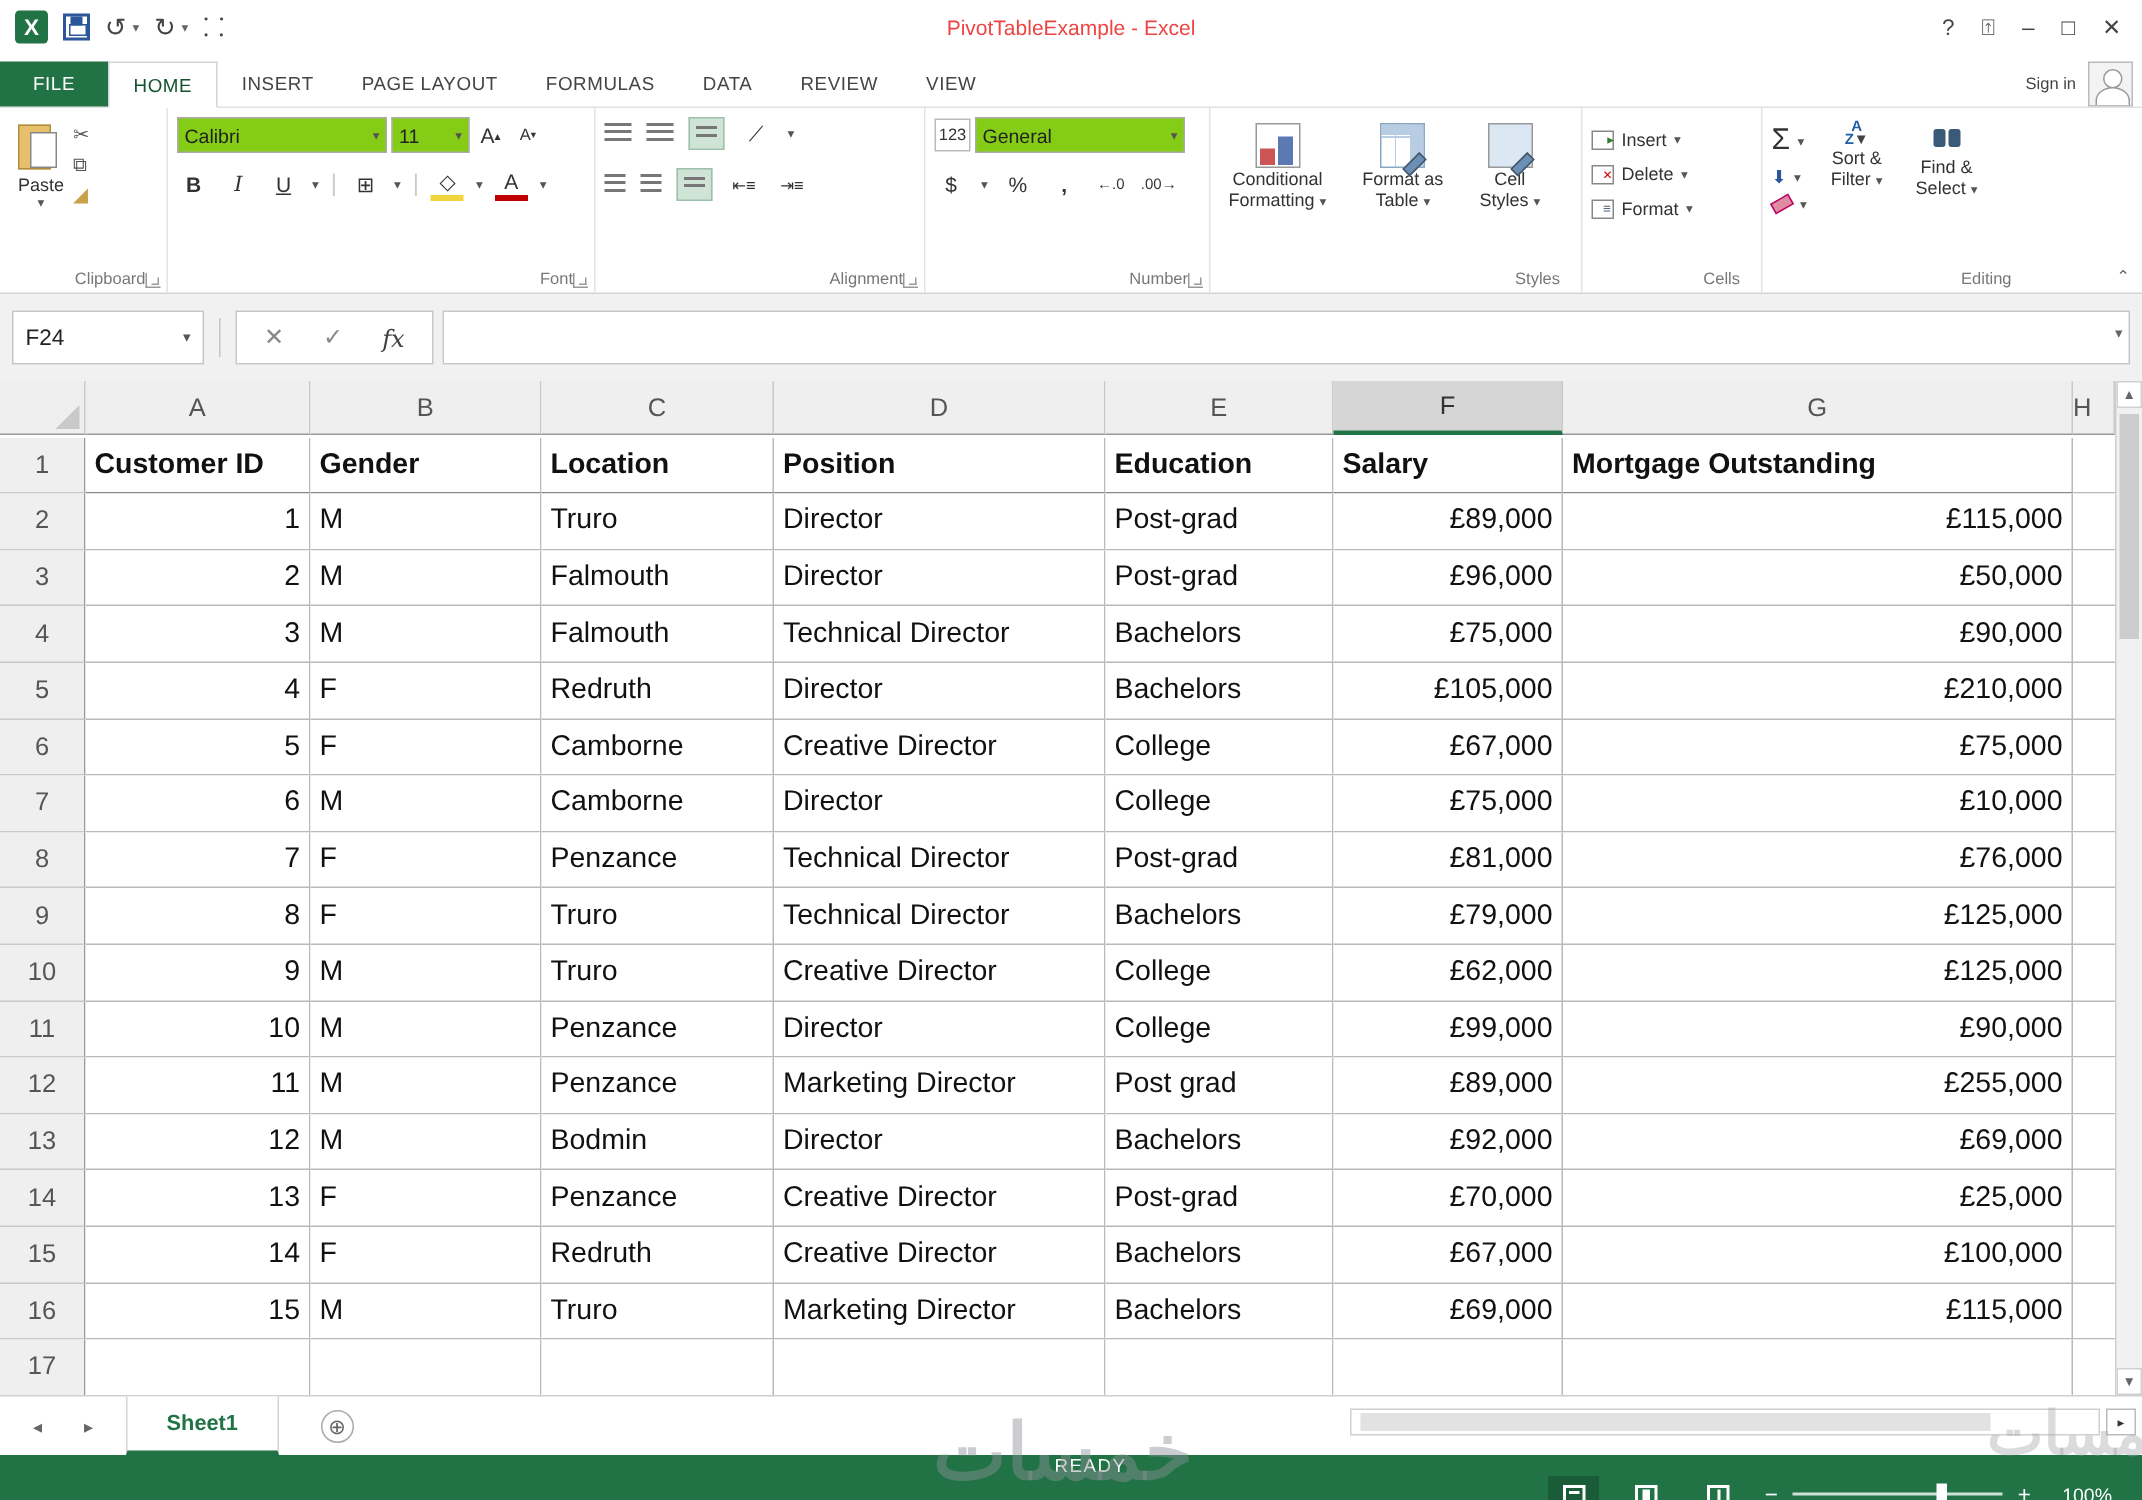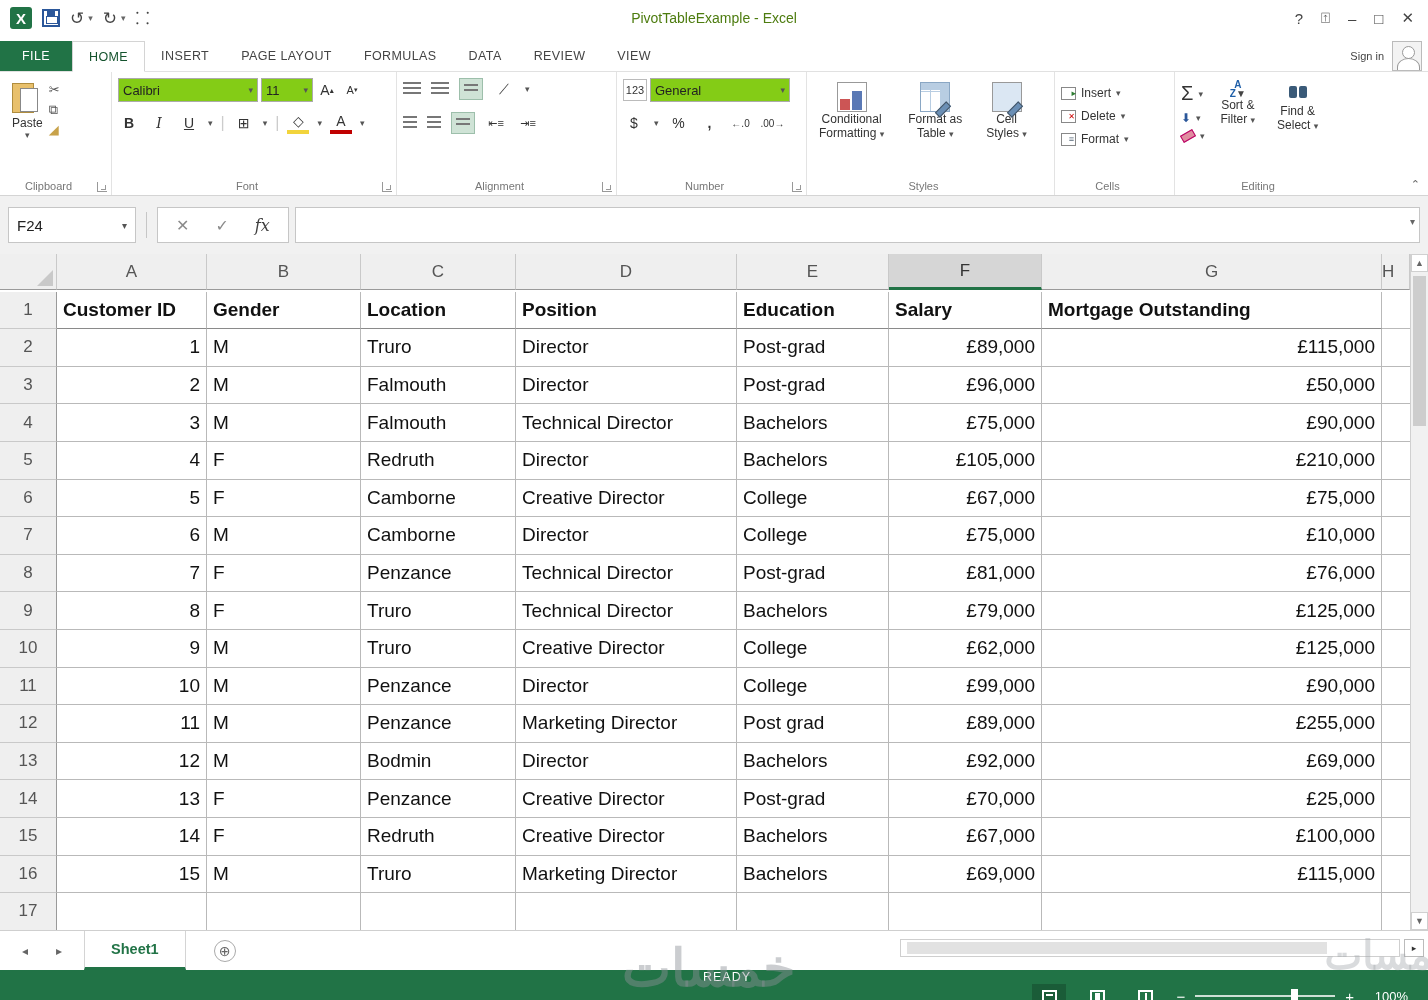--- a/index.html
+++ b/index.html
@@ -12,38 +12,38 @@
   .titlebar { position:absolute; left:0; top:0; width:1428px; height:36px; background:#fff;
     display:flex; align-items:center; }
   .qat { display:flex; align-items:center; gap:10px; padding-left:10px; width:300px; }
   .xl-logo { width:22px; height:22px; background:#217346; border-radius:3px; color:#fff;
     font-weight:bold; font-size:15px; display:flex; align-items:center; justify-content:center; }
   .save-ic { width:18px; height:18px; border:2px solid #2b579a; position:relative; }
   .save-ic::before { content:""; position:absolute; left:3px; top:0; width:8px; height:6px; background:#2b579a; }
   .save-ic::after { content:""; position:absolute; left:2px; bottom:1px; width:10px; height:6px; border:1px solid #2b579a; }
   .qbtn { font-size:17px; color:#444; line-height:1; }
   .qcaret { font-size:9px; color:#666; margin-left:-6px; }
-  .title-text { position:absolute; left:0; right:0; text-align:center; font-size:14px; color:#4d7c0f; }
+  .title-text { position:absolute; left:0; right:0; text-align:center; font-size:14px; color:#ef4444; }
   .wincontrols { margin-left:auto; display:flex; align-items:center; gap:18px; padding-right:14px; z-index:2; }
   .wincontrols span { font-size:15px; color:#444; }
   
   .tabrow { position:absolute; left:0; top:36px; width:1428px; height:36px; background:#fff;
     display:flex; align-items:flex-end; border-bottom:1px solid #e1e1e1; }
   .rtab { padding:8px 16px 7px 16px; font-size:12.5px; letter-spacing:.4px; color:#444; }
   .rtab.file { background:#217346; color:#fff; padding:8px 22px; }
   .rtab.active { background:#fff; color:#14532d; border:1px solid #d4d4d4; border-bottom:1px solid #fff; margin-bottom:-1px; }
   .signin { margin-left:auto; display:flex; align-items:center; gap:8px; padding-right:6px; font-size:11px; color:#444; }
   .avatar { width:30px; height:30px; border:1px solid #bbb; background:#f3f3f3; position:relative; overflow:hidden; }
   .avatar::before { content:""; position:absolute; left:9px; top:4px; width:11px; height:11px; border-radius:50%; background:#fff; border:1px solid #999; }
   .avatar::after { content:""; position:absolute; left:4px; top:16px; width:21px; height:16px; border-radius:50% 50% 0 0; background:#fff; border:1px solid #999; }
   
   .ribbon { position:absolute; left:0; top:72px; width:1428px; height:124px; background:#fff;
     border-bottom:1px solid #d4d4d4; display:flex; }
   .rgroup { position:relative; height:100%; border-right:1px solid #e3e3e3; padding:6px 6px 18px 6px; }
-  .glabel { position:absolute; bottom:3px; left:0; right:14px; text-align:center; font-size:11px; color:#777; }
+  .glabel { position:absolute; bottom:3px; left:0; right:14px; text-align:right; font-size:11px; color:#777; }
   .glaunch { position:absolute; bottom:3px; right:4px; width:10px; height:10px; border-left:1px solid #999; border-bottom:1px solid #999; }
   .glaunch::after{ content:""; position:absolute; right:1px; bottom:1px; width:4px; height:4px; border-right:1px solid #999; border-bottom:1px solid #999; }
   .bigbtn { display:flex; flex-direction:column; align-items:center; justify-content:flex-start; font-size:12px; color:#333; padding:2px 6px; }
   .clip-ic { width:30px; height:36px; position:relative; }
   .clip-board { position:absolute; left:0; top:3px; width:22px; height:30px; background:#e8c06c; border:1px solid #b08d3e; }
   .clip-page { position:absolute; left:8px; top:8px; width:18px; height:24px; background:#fff; border:1px solid #888; }
   .smallcol { display:flex; flex-direction:column; gap:4px; padding-top:4px; }
   .sbtn { font-size:13px; color:#555; line-height:16px; }
   .frow { display:flex; align-items:center; gap:3px; }
   .combo { border:1px solid #ababab; background:#84cc16; font-size:13px; color:#222; display:flex; align-items:center;

